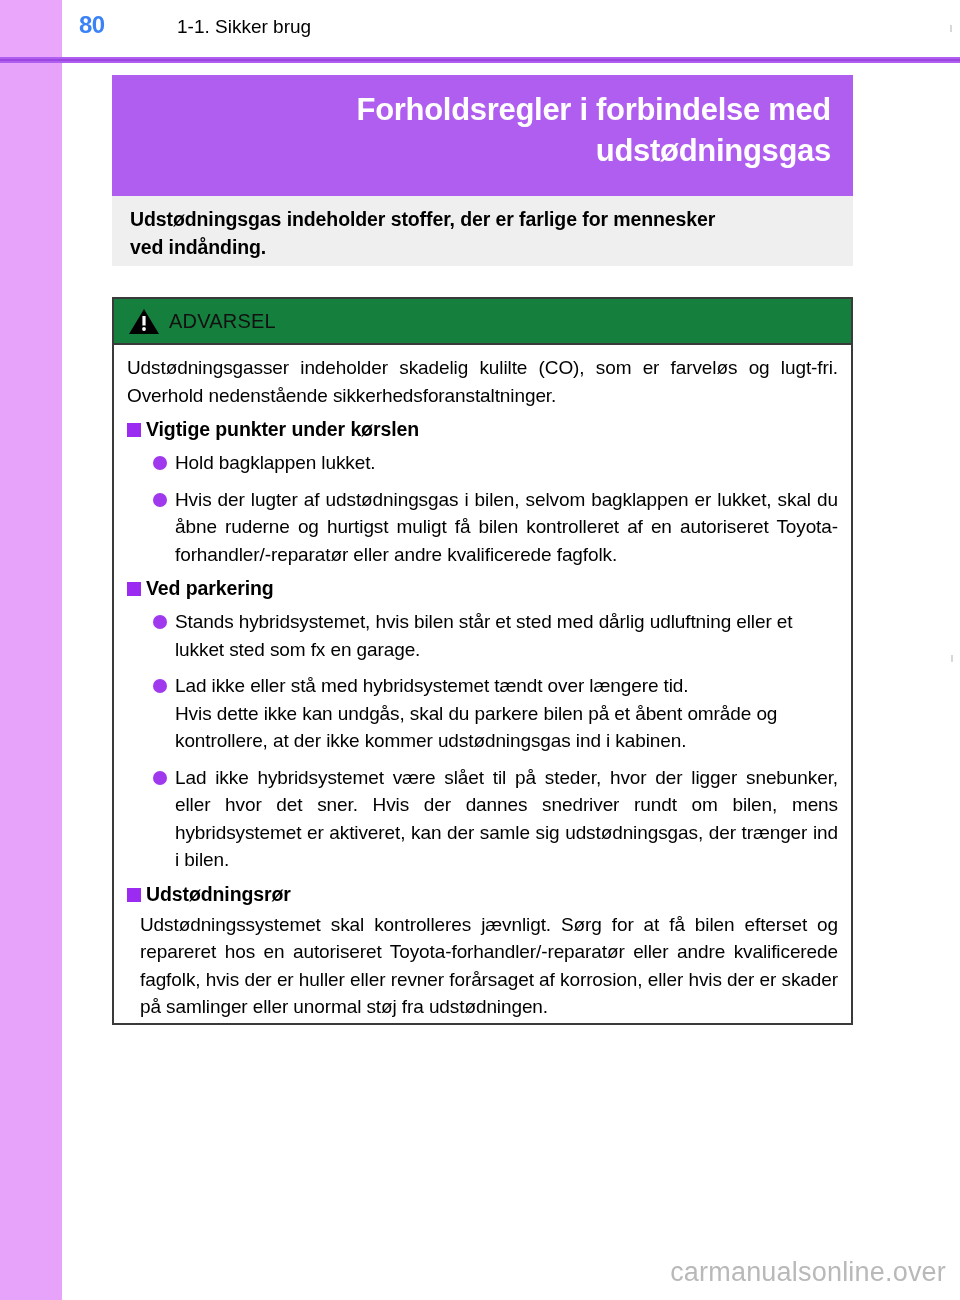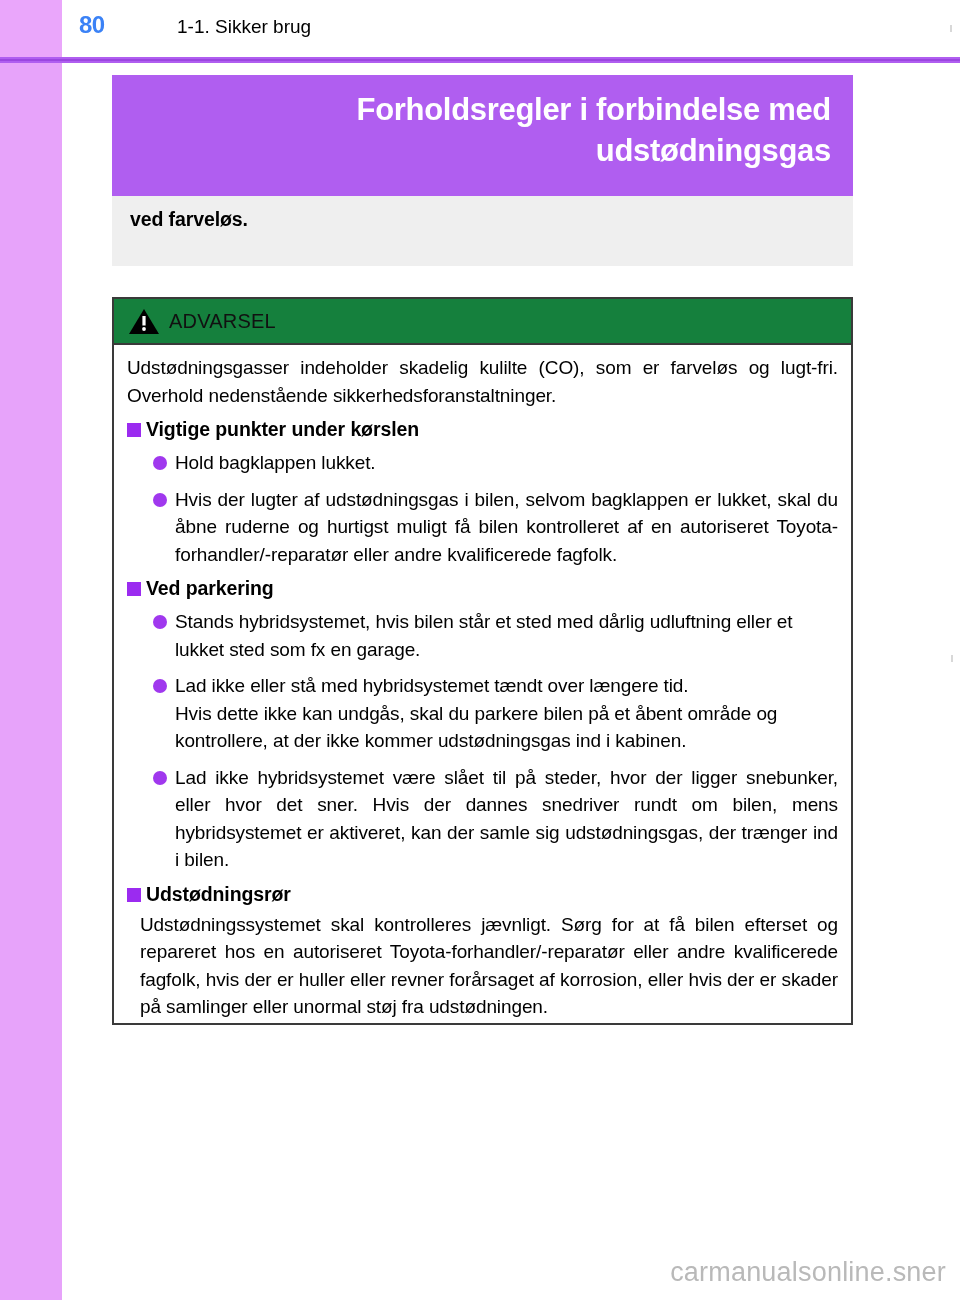--- a/index.html
+++ b/index.html
@@ -247,21 +247,22 @@
 </div>
 <div class="header-rule"></div>
 <div class="header-rule-inner"></div>
 
 <div class="title-box">
   <div class="title-box-text">Forholdsregler i forbindelse med</div>
   <div class="title-box-text">udstødningsgas</div>
 </div>
 
 <div class="lead-box">
-  <div class="lead-box-text">ved farveløs.</div>
+  <div class="lead-box-text">Udstødningsgas indeholder stoffer, der er farlige for mennesker</div>
+  <div class="lead-box-text">ved indånding.</div>
 </div>
 
 <div class="warn-panel">
 
   <div class="warn-head">
     <svg class="warn-tri" viewBox="0 0 32 27">
       <polygon points="16,1 31,26 1,26" fill="#000000"></polygon>
       <rect x="14.4" y="8" width="3.2" height="9.5" fill="#ffffff"></rect>
       <circle cx="16" cy="21" r="1.9" fill="#ffffff"></circle>
     </svg>
@@ -312,13 +313,13 @@
     <div class="plain-block">
       <p class="p-just">Udstødningssystemet skal kontrolleres jævnligt. Sørg for at få bilen efterset og repareret hos en autoriseret Toyota-forhandler/-reparatør eller andre kvalificerede fagfolk, hvis der er huller eller revner forårsaget af korrosion, eller hvis der er skader på samlinger eller unormal støj fra udstødningen.</p>
     </div>
 
   </div>
 </div>
 
 <div class="artifact" style="left:950px; top:25px;"></div>
 <div class="artifact" style="left:951px; top:655px;"></div>
 
-<div class="watermark">carmanualsonline.sner</div>
+<div class="watermark">carmanualsonline.over</div>
 
 </body></html>

